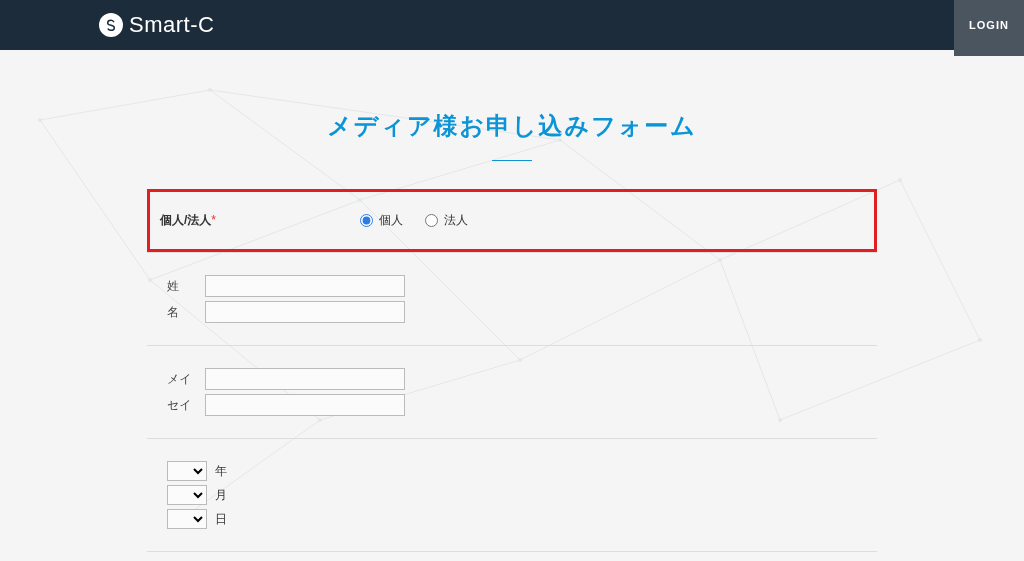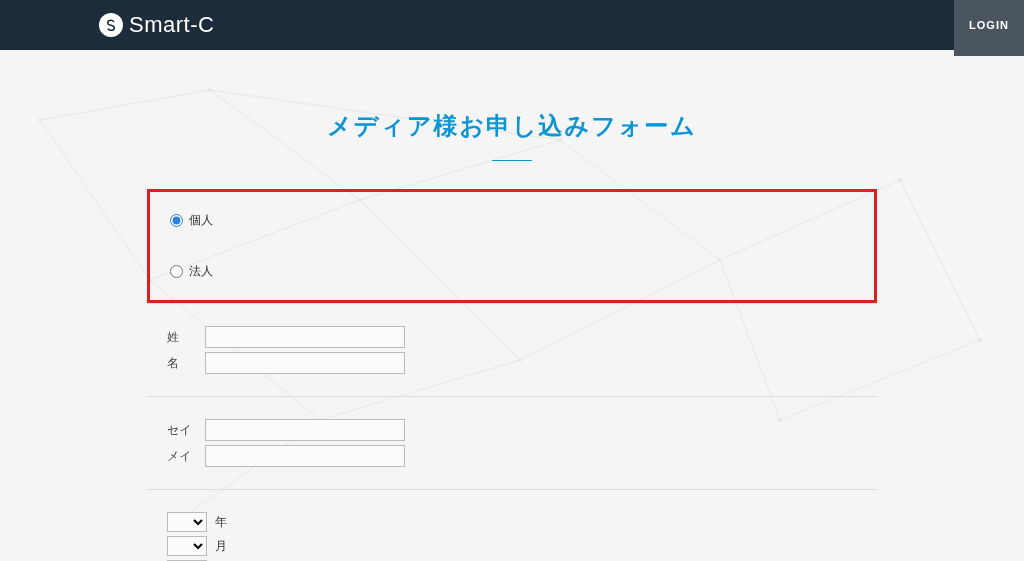--- a/index.html
+++ b/index.html
@@ -111,21 +111,21 @@
     flex: 1;
     padding-left: 20px;
   }
   
   .highlight-box {
     border: 3px solid #e02020;
     padding: 2px 0;
   }
 
   
-  .radio-line { display: flex; gap: 34px; align-items: flex-start; flex-direction: column; }
+  .radio-line { display: flex; gap: 22px; align-items: flex-start; }
   .radio-opt { display: flex; align-items: center; gap: 6px; font-size: 12px; }
   .radio-opt input { accent-color: #2b7de1; }
 
   
   .sub-line {
     display: flex;
     align-items: center;
     gap: 10px;
     margin: 4px 0;
   }
@@ -190,20 +190,23 @@
 </div>
 
 <div class="container">
 
   <h1 class="page-title">メディア様お申し込みフォーム</h1>
   <div class="title-underline"></div>
 
 
   <div class="highlight-box">
     <div class="form-row first" style="border-top:none;border-bottom:none;">
+      <div class="form-label">
+        <span>個人/法人</span><span class="ast">*</span>
+      </div>
       <div class="form-fields">
         <div class="radio-line">
           <label class="radio-opt">
             <input type="radio" name="entity" checked="" style="">
             <span>個人</span>
           </label>
           <label class="radio-opt">
             <input type="radio" name="entity" style="">
             <span>法人</span>
           </label>
@@ -221,25 +224,25 @@
       <div class="sub-line">
         <span class="sub-label">名</span>
         <input class="sub-input" type="text" value="" style="">
       </div>
     </div>
   </div>
 
   <div class="form-row">
     <div class="form-fields">
       <div class="sub-line">
+        <span class="sub-label">メイ</span>
+        <input class="sub-input" type="text" value="" style="">
+      </div>
+      <div class="sub-line">
         <span class="sub-label">セイ</span>
-        <input class="sub-input" type="text" value="" style="">
-      </div>
-      <div class="sub-line">
-        <span class="sub-label">メイ</span>
         <input class="sub-input" type="text" value="" style="">
       </div>
     </div>
   </div>
 
   <div class="form-row">
     <div class="form-fields">
       <div class="date-line">
         <select class="sub-select"><option></option></select>
         <span>年</span>

